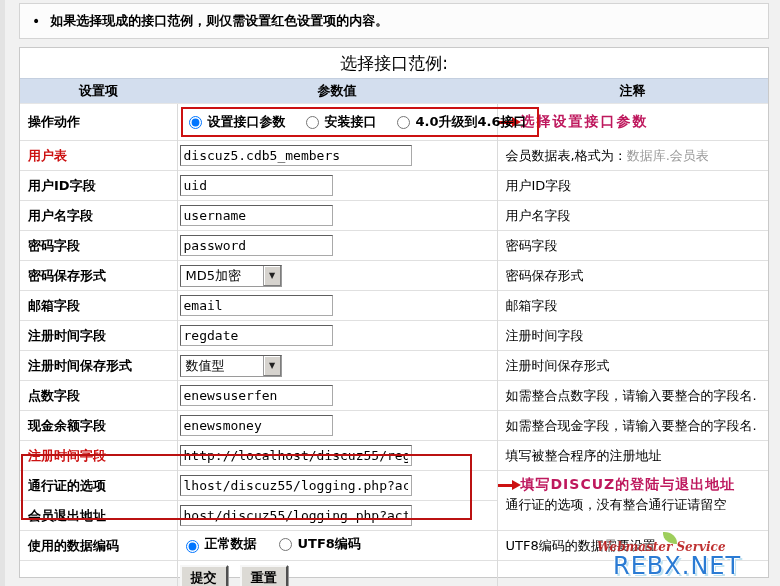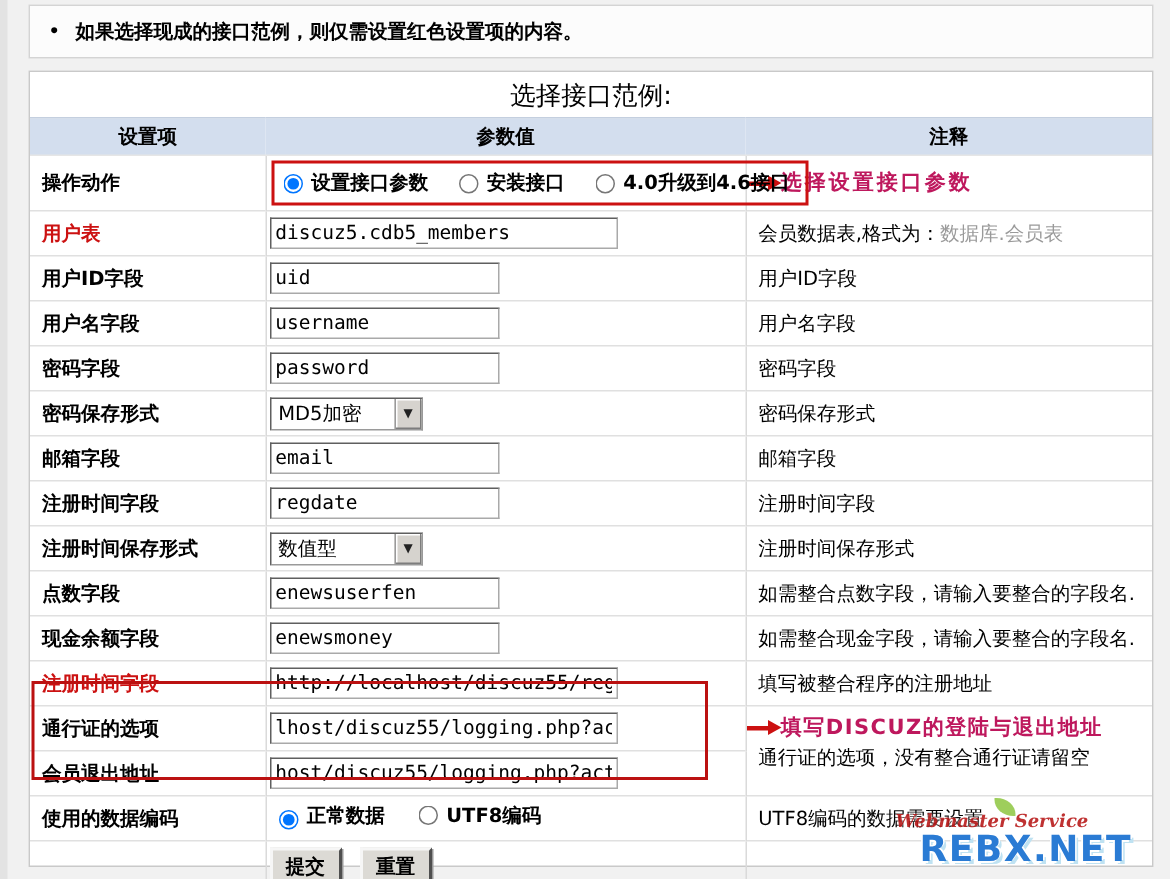--- a/index.html
+++ b/index.html
@@ -57,21 +57,21 @@
   .login-overlay { position:absolute; left:1px; top:406px; width:447px; height:62px; border:2px solid #bb1111; z-index:4; pointer-events:none; }
   .login-cmt-line2 { font-size:13px; color:#000; padding-left:8px; margin-top:2px; }
 
   
   .btn { font-size:13px; font-weight:bold; color:#000; background:#dcdad5; border:2px solid; border-color:#f6f6f6 #4f4f4f #4f4f4f #f6f6f6; padding:2px 9px 3px 9px; margin-right:8px; box-shadow:1px 1px 0 #9a9a9a; cursor:pointer; font-family:"DejaVu Sans", sans-serif; }
 
   
   .watermark { position:absolute; left:592px; top:536px; width:182px; height:48px; z-index:6; pointer-events:none; }
   .wm-web { position:absolute; left:0; top:4px; font-family:"DejaVu Serif", serif; font-style:italic; font-weight:bold; font-size:12px; color:#b91c1c; text-shadow:0 0 2px #fff; white-space:nowrap; opacity:.9; }
   .wm-cn { position:absolute; right:0; top:0; font-size:16px; font-weight:bold; color:#5c5c5c; letter-spacing:4px; white-space:nowrap; text-shadow:-1px -1px 0 #fff,1px -1px 0 #fff,-1px 1px 0 #fff,1px 1px 0 #fff; }
-  .wm-rebx { position:absolute; left:16px; top:16px; font-size:24px; font-weight:bold; color:#2a7bd4; letter-spacing:1px; white-space:nowrap; text-shadow:-1px -1px 0 #fff,1px -1px 0 #fff,-1px 1px 0 #fff,2px 2px 0 #bfe2f2; }
+  .wm-rebx { position:absolute; left:16px; top:16px; font-size:24px; font-weight:normal; color:#2a7bd4; letter-spacing:1px; white-space:nowrap; text-shadow:-1px -1px 0 #fff,1px -1px 0 #fff,-1px 1px 0 #fff,2px 2px 0 #bfe2f2; }
   .wm-leaf { position:absolute; left:66px; top:-4px; width:14px; height:12px; background:#8dc63f; border-radius:0 90% 0 90%; opacity:.85; }
 </style>
 </head>
 <body>
 
 <div class="page">
 
   <div class="note-box">
     <span class="note-bullet">•</span>
     <span class="note-text">如果选择现成的接口范例，则仅需设置红色设置项的内容。</span>

